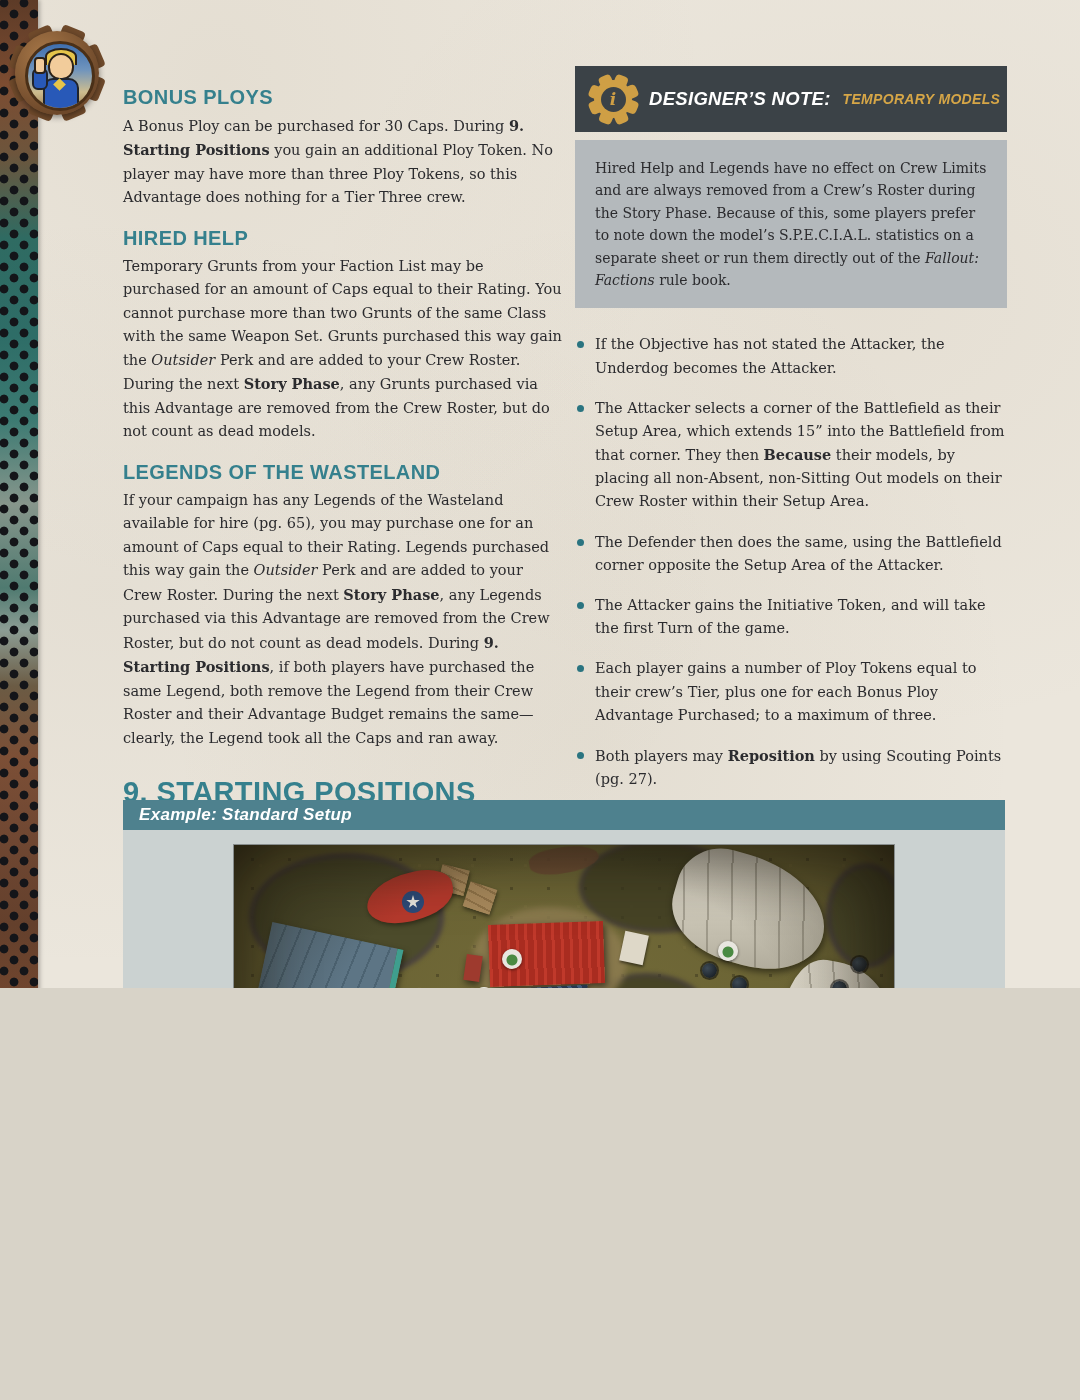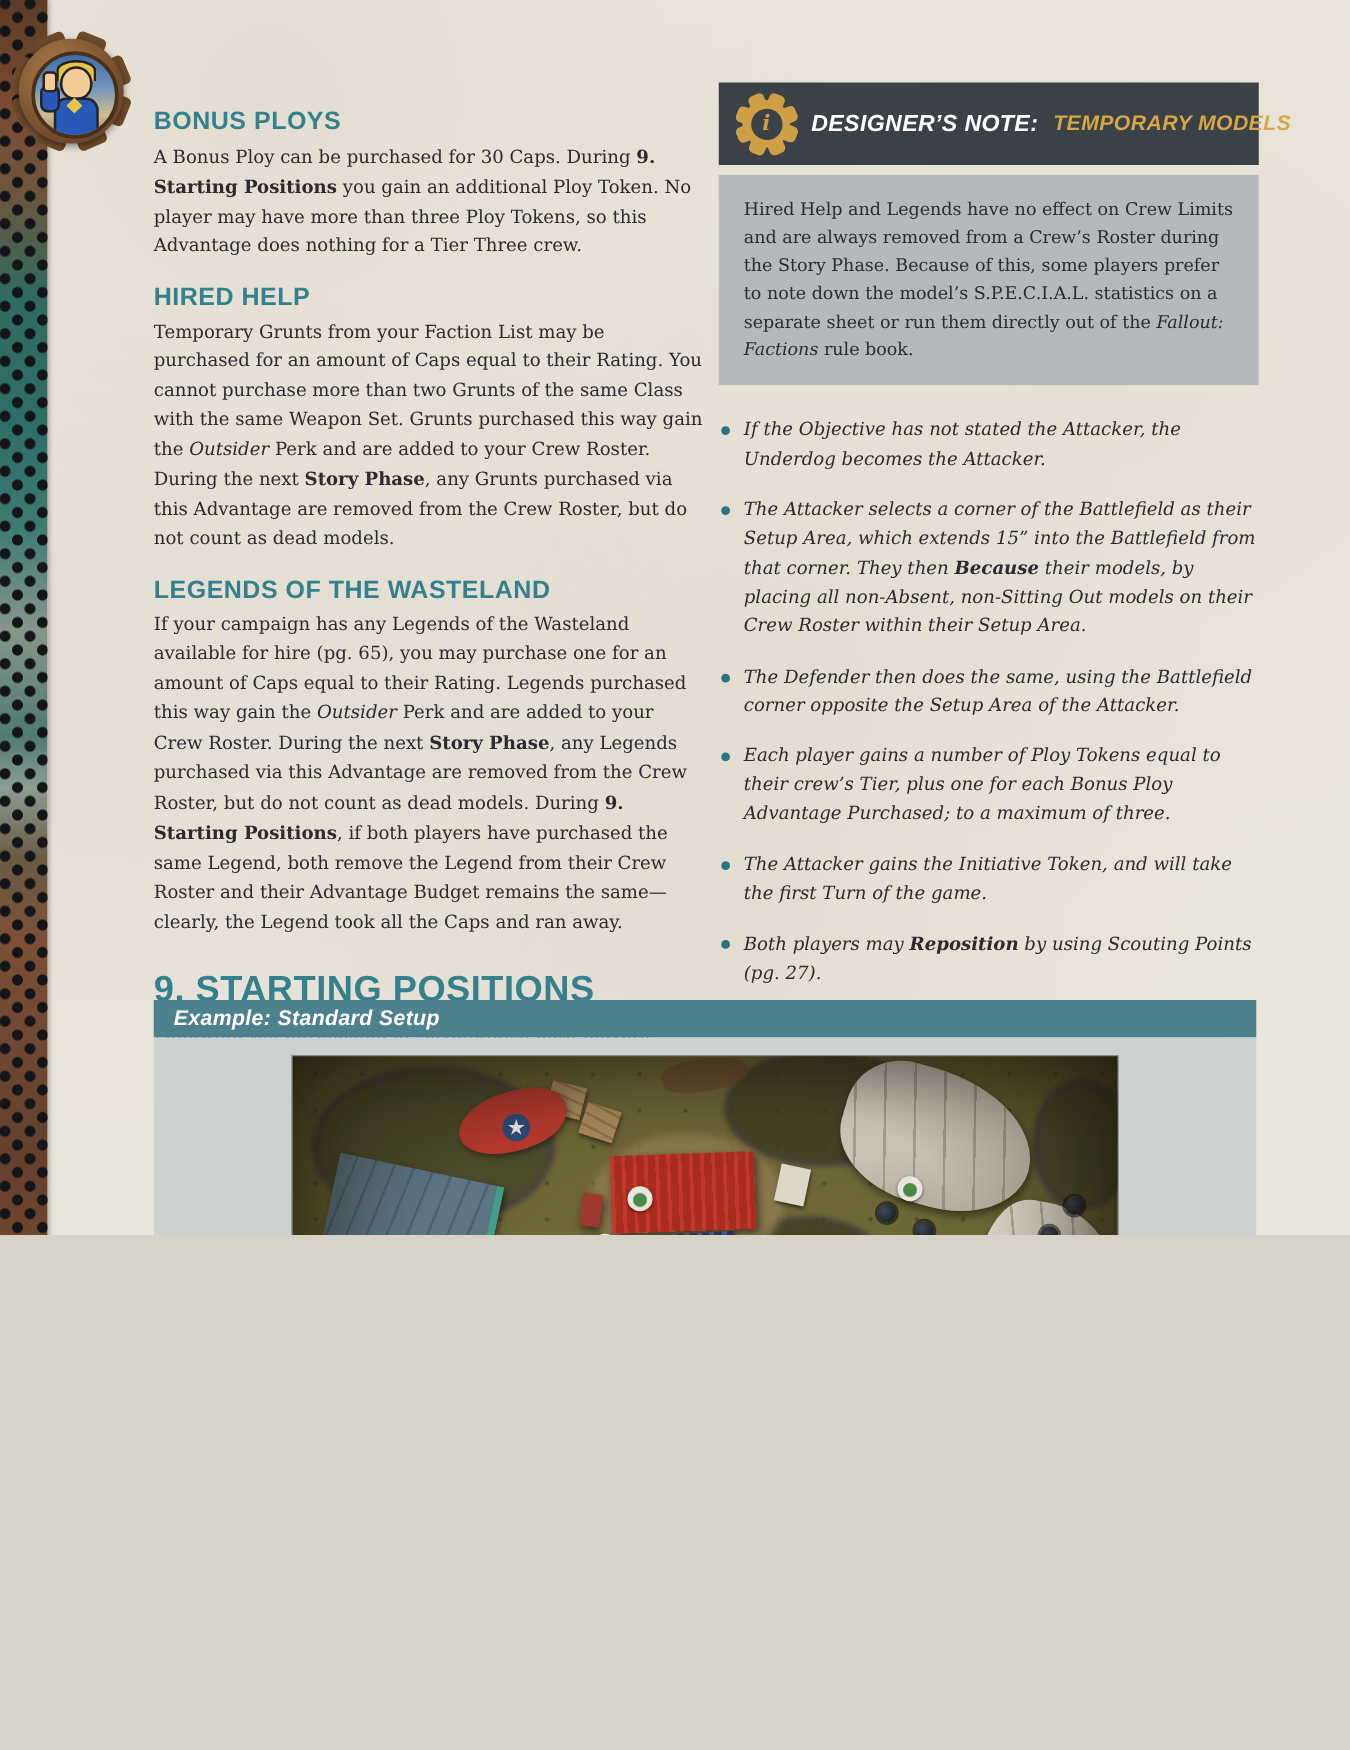--- a/index.html
+++ b/index.html
@@ -47,24 +47,24 @@
   .body-text{font-family:"DejaVu Serif","Liberation Serif",serif;font-size:14.5px;line-height:1.62;color:#2b2b2e;margin:0;}
 
   .col-right{position:absolute;left:575px;top:66px;width:432px;}
   .note-head{background:#3b4247;height:66px;display:flex;align-items:center;gap:12px;padding:0 14px;box-sizing:border-box;}
   .note-gear{position:relative;width:48px;height:48px;flex:0 0 48px;--tw:13px;--tc:#cf9f45;--tr:19px;}
   .note-gear .g-ring{position:absolute;left:50%;top:50%;width:38px;height:38px;margin:-19px 0 0 -19px;border-radius:50%;background:#cf9f45;}
   .note-gear .g-core{position:absolute;left:50%;top:50%;width:25px;height:25px;margin:-12.5px 0 0 -12.5px;border-radius:50%;background:#3b4247;
     display:flex;align-items:center;justify-content:center;
     font-family:"DejaVu Serif",serif;font-style:italic;font-weight:700;font-size:17px;color:#cf9f45;}
   .note-label{color:#ffffff;font-weight:800;font-style:italic;font-size:18.5px;letter-spacing:.3px;white-space:nowrap;}
-  .note-title{color:#d6a647;font-weight:800;font-style:italic;font-size:17px;letter-spacing:.3px;white-space:nowrap;}
+  .note-title{color:#d6a647;font-weight:800;font-style:italic;font-size:14px;letter-spacing:.3px;white-space:nowrap;}
   .note-body{margin-top:8px;background:#b4b9bc;padding:17px 20px;
     font-family:"DejaVu Serif","Liberation Serif",serif;font-size:14px;line-height:1.6;color:#2b2b2e;}
-  .bullets{list-style:none;margin:25px 0 0;padding:0;font-style:italic;}
+  .bullets{list-style:none;margin:25px 0 0;padding:0;}
   .bullets li{position:relative;padding-left:20px;margin-bottom:17px;
     font-family:"DejaVu Serif","Liberation Serif",serif;font-size:14.5px;line-height:1.6;color:#2b2b2e;}
   .bullets li::before{content:"";position:absolute;left:2px;top:8px;width:7px;height:7px;border-radius:50%;background:#2a7480;}
   .closing{margin:8px 0 0;font-family:"DejaVu Serif","Liberation Serif",serif;font-size:14.5px;line-height:1.6;color:#2b2b2e;}
 
   
   .example{position:absolute;left:123px;top:800px;width:882px;height:474px;}
   .example-bar{height:30px;background:#4e818e;display:flex;align-items:center;padding-left:16px;}
   .example-bar span{color:#fff;font-weight:800;font-style:italic;font-size:17px;letter-spacing:.3px;}
   .example-body{background:#cbd2d1;height:444px;display:flex;justify-content:center;}
@@ -177,22 +177,22 @@
         <span class="note-label">DESIGNER’S NOTE:</span>
         <span class="note-title">TEMPORARY MODELS</span>
       </div>
       <div class="note-body rich"><span>Hired Help and Legends have no effect on Crew Limits and are always removed from a Crew’s Roster during the Story Phase. Because of this, some players prefer to note down the model’s S.P.E.C.I.A.L. statistics on a separate sheet or run them directly out of the </span><span style="font-style: italic;">Fallout: Factions</span><span> rule book.</span></div>
     </div>
 
     <ul class="bullets">
       <li class="rich"><span>If the Objective has not stated the Attacker, the Underdog becomes the Attacker.</span></li>
       <li class="rich"><span>The Attacker selects a corner of the Battlefield as their Setup Area, which extends 15” into the Battlefield from that corner. They then </span><span style="font-weight: 700;">Because</span><span> their models, by placing all non-Absent, non-Sitting Out models on their Crew Roster within their Setup Area.</span></li>
       <li class="rich"><span>The Defender then does the same, using the Battlefield corner opposite the Setup Area of the Attacker.</span></li>
+      <li class="rich"><span>The Attacker gains the Initiative Token, and will take the first Turn of the game.</span></li>
       <li class="rich"><span>Each player gains a number of Ploy Tokens equal to their crew’s Tier, plus one for each Bonus Ploy Advantage Purchased; to a maximum of three.</span></li>
-      <li class="rich"><span>The Attacker gains the Initiative Token, and will take the first Turn of the game.</span></li>
       <li class="rich"><span>Both players may </span><span style="font-weight: 700; text-align: center;">Reposition</span><span> by using Scouting Points (pg. 27).</span></li>
     </ul>
 
     <p class="closing rich"><span style="font-weight: 700;">Preparing to Play</span><span> has now finished, and the first Round may begin!</span></p>
   </div>
 
   <div class="example">
     <div class="example-bar">
       <span>Example: Standard Setup</span>
     </div>

